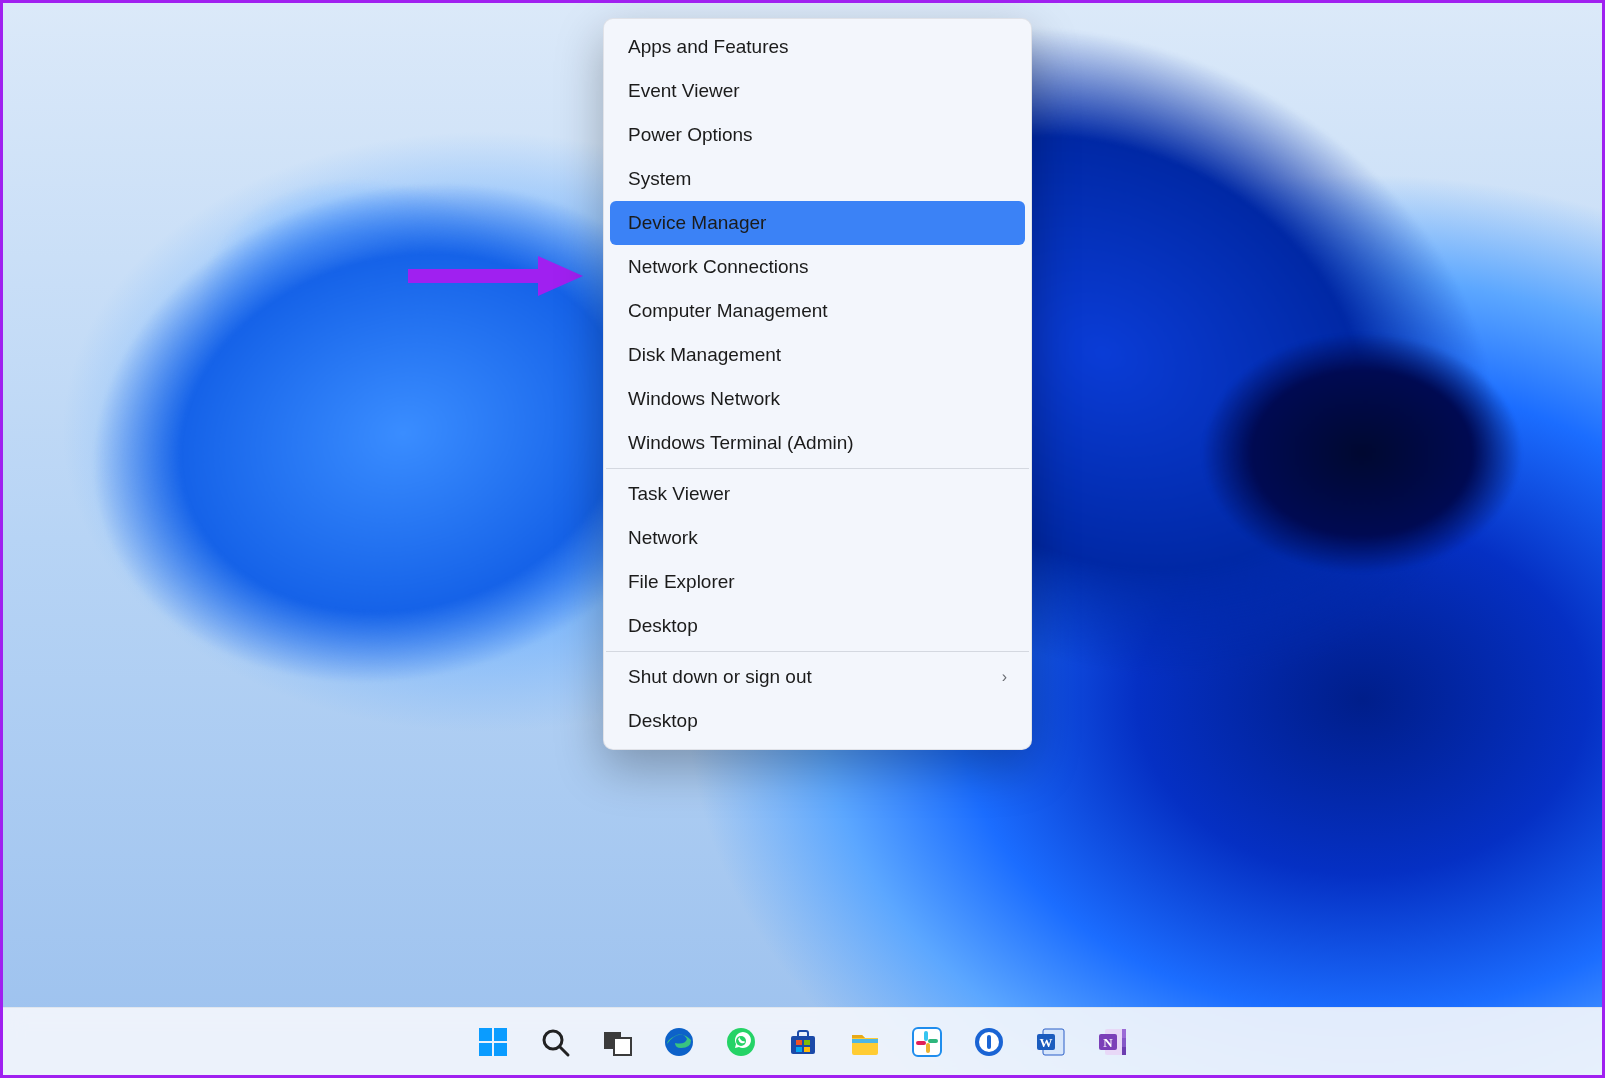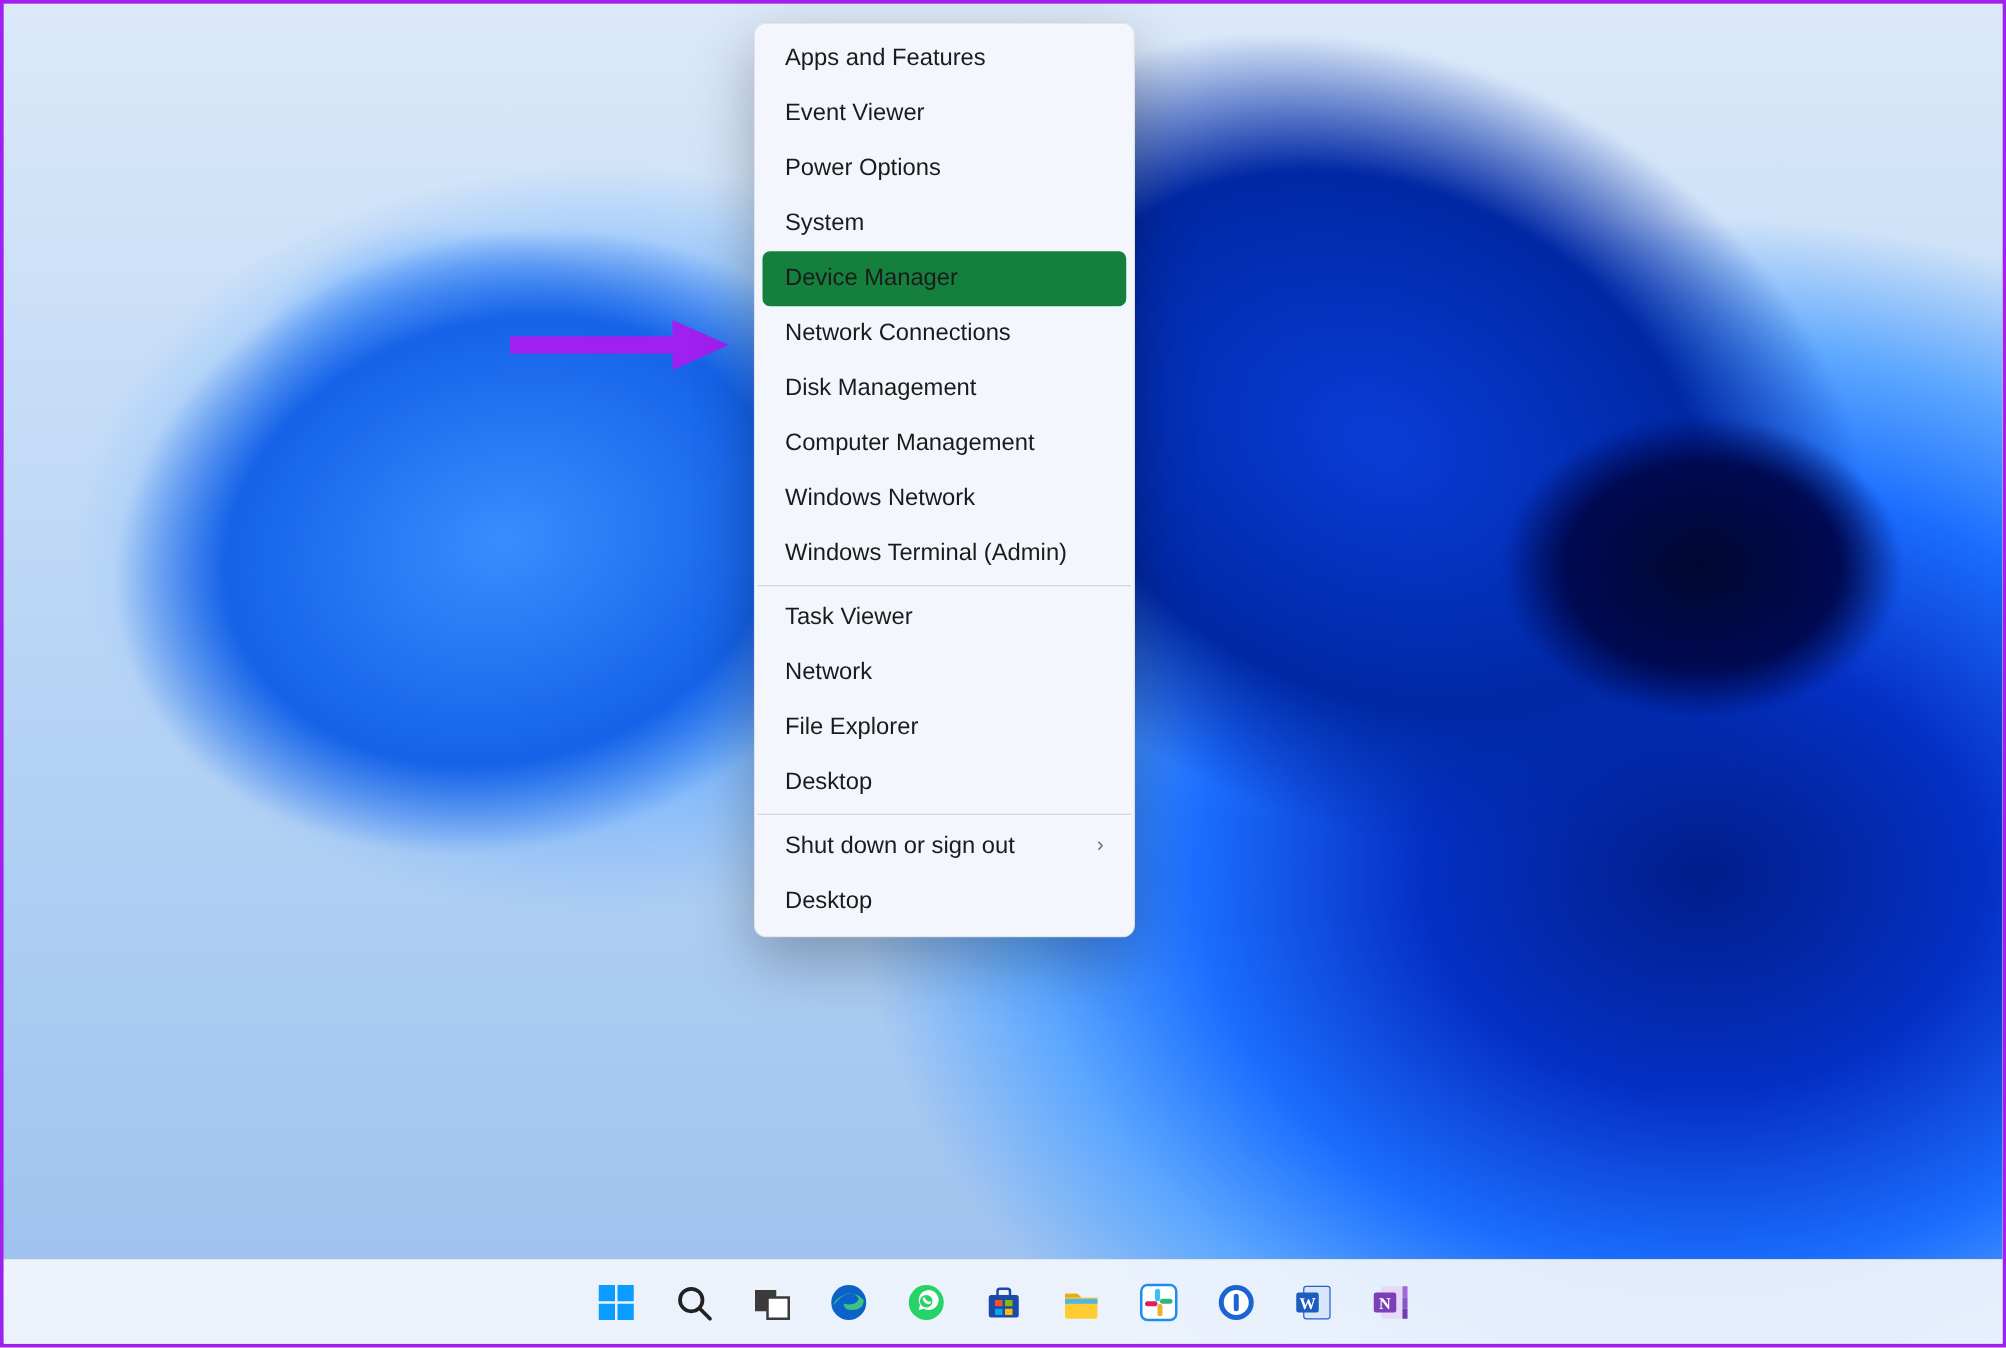--- a/index.html
+++ b/index.html
@@ -60,38 +60,38 @@
     border-radius: 6px;
     cursor: pointer;
   }
   .tb-svg { width: 32px; height: 32px; }
 
   
   .context-menu {
     position: absolute;
     left: 600px;
     top: 15px;
-    width: 305px;
+    width: 429px;
     background: #f3f6fc;
     border: 1px solid rgba(0,0,0,0.08);
     border-radius: 10px;
     box-shadow: 0 18px 48px rgba(0,0,0,0.28);
     padding: 6px 0;
   }
   .menu-item {
     padding: 11px 24px 11px 24px;
     font-size: 19px;
     color: #1b1b1b;
     cursor: pointer;
     display: flex;
     align-items: center;
     justify-content: space-between;
   }
   .menu-item.hovered {
-    background: #15803d;
+    background: #3b82f6;
     border-radius: 6px;
     margin: 0 6px;
     padding-left: 18px;
     padding-right: 18px;
   }
   .menu-sep {
     height: 1px;
     background: #d4d8e0;
     margin: 3px 2px;
   }
@@ -137,24 +137,24 @@
     <div class="menu-item">
       <span>System</span>
     </div>
     <div class="menu-item hovered">
       <span>Device Manager</span>
     </div>
     <div class="menu-item">
       <span>Network Connections</span>
     </div>
     <div class="menu-item">
+      <span>Computer Management</span>
+    </div>
+    <div class="menu-item">
       <span>Disk Management</span>
-    </div>
-    <div class="menu-item">
-      <span>Computer Management</span>
     </div>
     <div class="menu-item">
       <span>Windows Network</span>
     </div>
     <div class="menu-item">
       <span>Windows Terminal (Admin)</span>
     </div>
     <div class="menu-sep"></div>
     <div class="menu-item">
       <span>Task Viewer</span>

